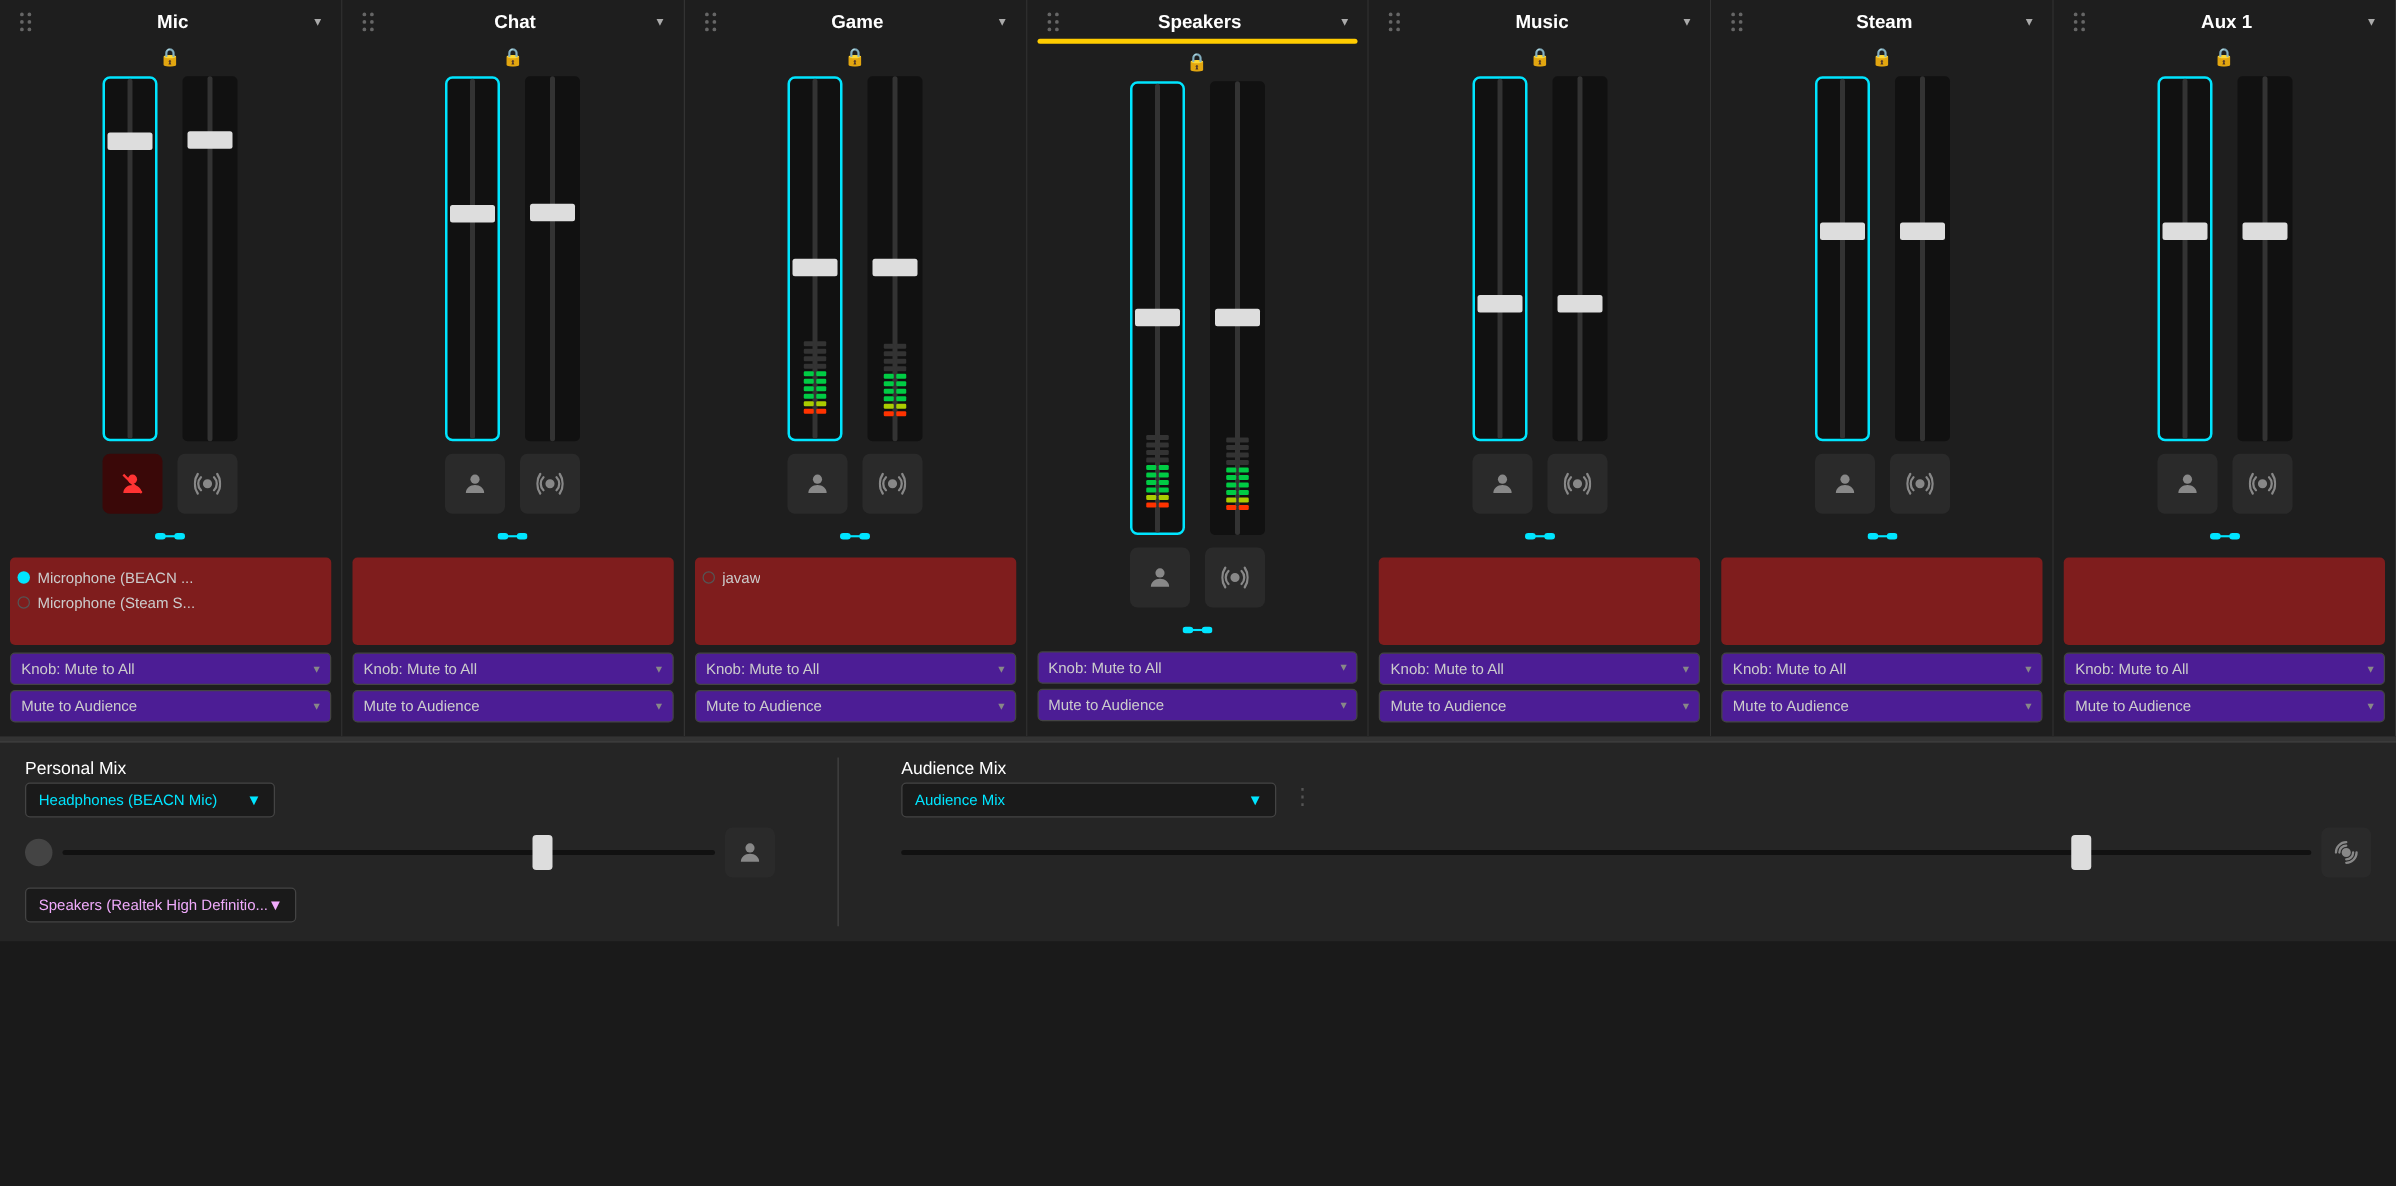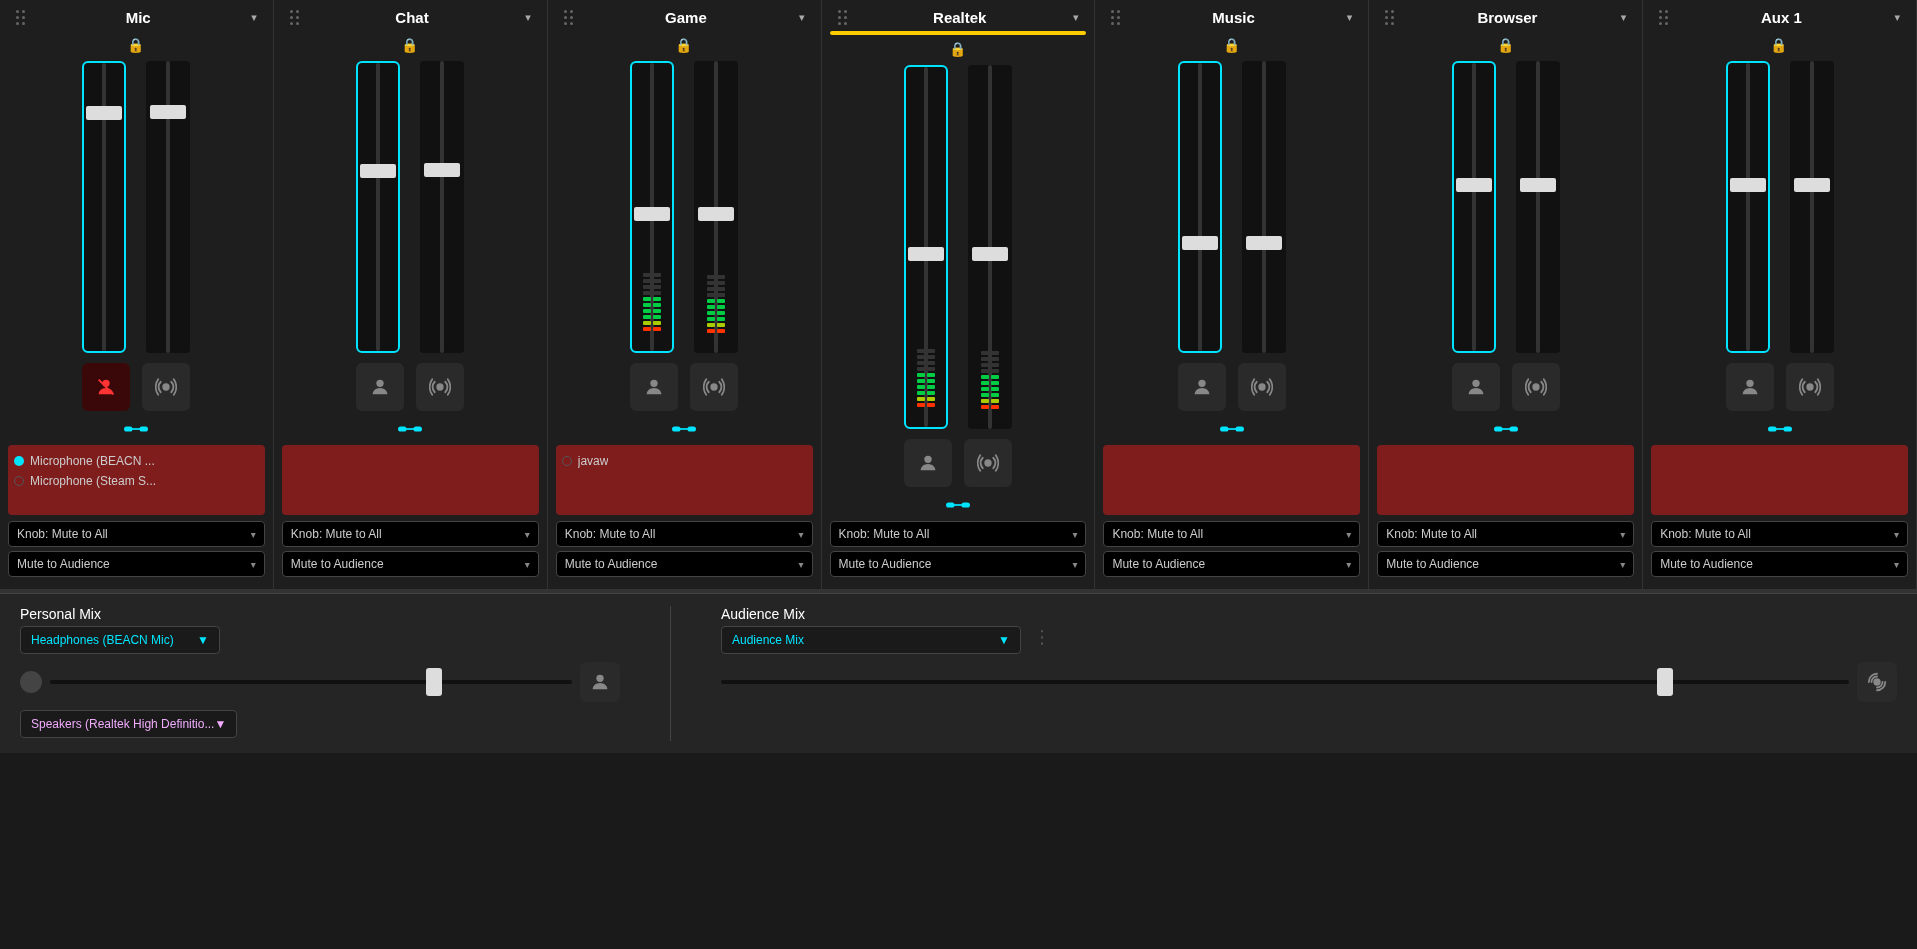--- a/index.html
+++ b/index.html
@@ -260,21 +260,21 @@
       overflow: hidden;
       text-overflow: ellipsis;
       white-space: nowrap;
     }
 
     
     .channel-dropdown {
       display: flex;
       align-items: center;
       justify-content: space-between;
-      background: #000000;
+      background: #4c1d95;
       border: 1px solid #444;
       border-radius: 4px;
       padding: 5px 8px;
       margin-bottom: 4px;
       cursor: pointer;
       font-size: 12px;
       color: #ccc;
     }
 
     .dropdown-arrow {
@@ -678,21 +678,21 @@
             </div>
           <div class="dot-row">
               <div class="dot"></div>
               <div class="dot"></div>
             </div>
           <div class="dot-row">
               <div class="dot"></div>
               <div class="dot"></div>
             </div>
         </div>
-        <div class="channel-title">Realtek</div>
+        <div class="channel-title">Speakers</div>
         <div class="channel-dropdown-arrow">▾</div>
       </div>
       <div class="channel-color-bar color-yellow"></div>
       <div class="lock-icon">🔒</div>
     <div class="faders-section">
           <div class="fader-container">
             <div class="fader-track highlighted">
               <div class="fader-rail"></div>
               <div class="fader-handle" style="top: 50%;"></div>
               <div class="meter-bars">
@@ -865,21 +865,21 @@
             </div>
           <div class="dot-row">
               <div class="dot"></div>
               <div class="dot"></div>
             </div>
           <div class="dot-row">
               <div class="dot"></div>
               <div class="dot"></div>
             </div>
         </div>
-        <div class="channel-title">Browser</div>
+        <div class="channel-title">Steam</div>
         <div class="channel-dropdown-arrow">▾</div>
       </div>
       <div class="channel-color-bar color-green"></div>
       <div class="lock-icon">🔒</div>
     <div class="faders-section">
           <div class="fader-container">
             <div class="fader-track highlighted">
               <div class="fader-rail"></div>
               <div class="fader-handle" style="top: 40%;"></div>
             </div>

